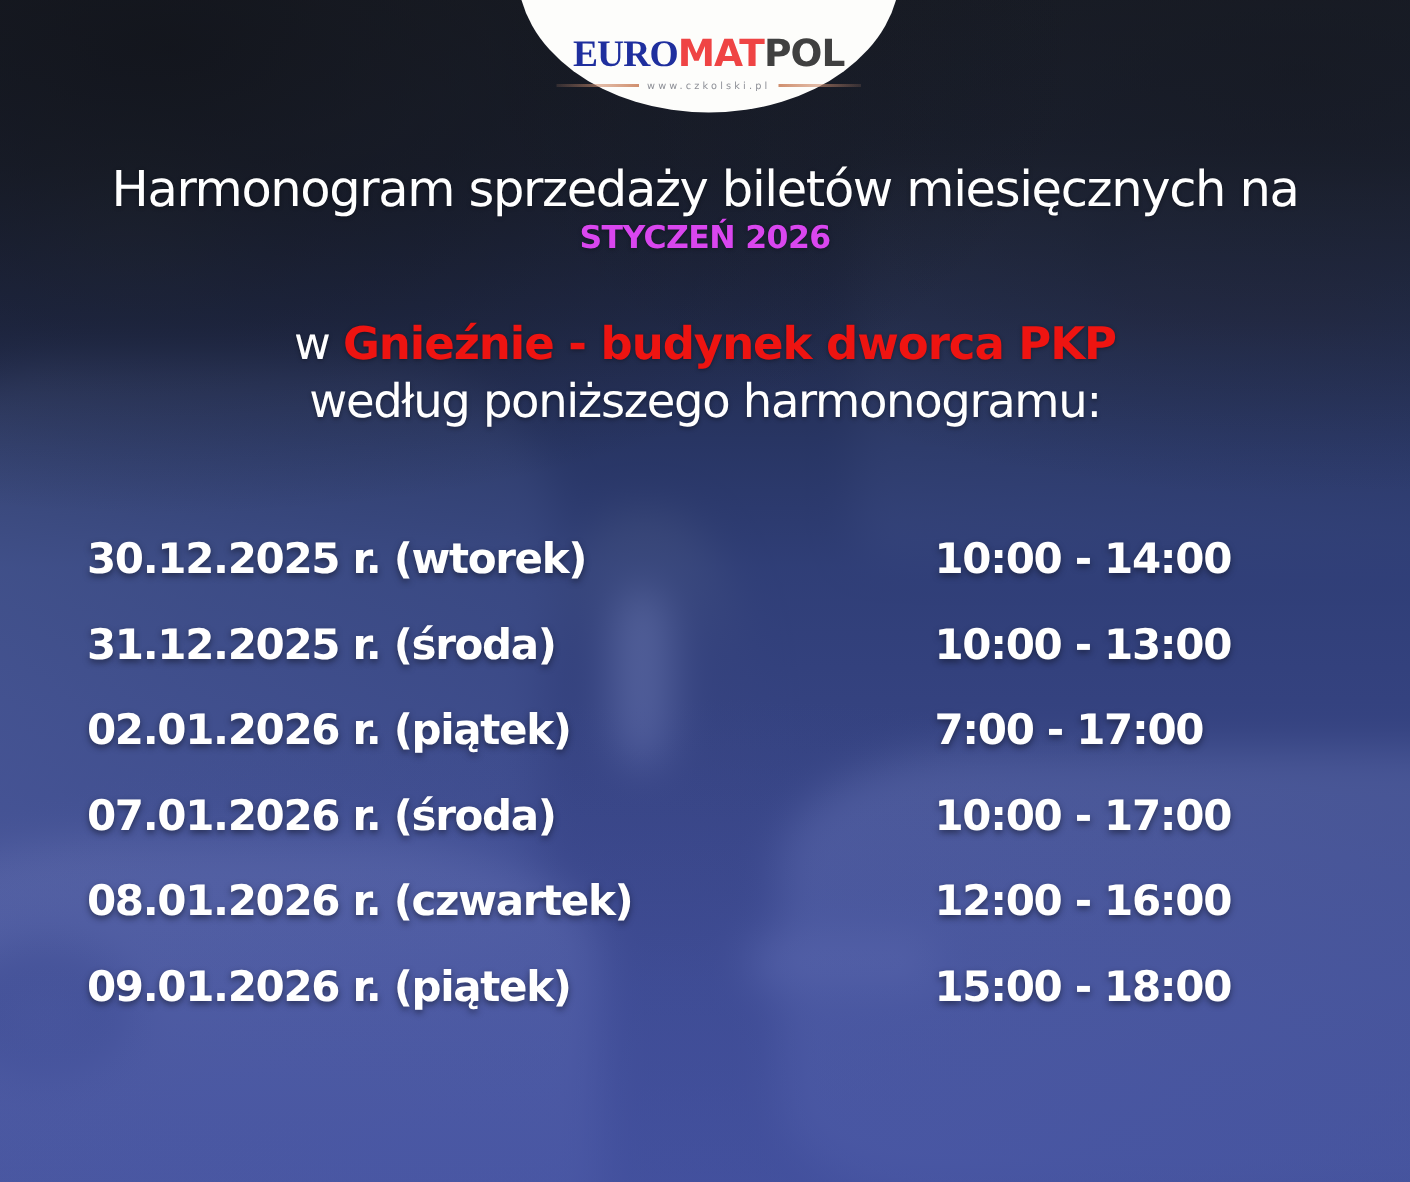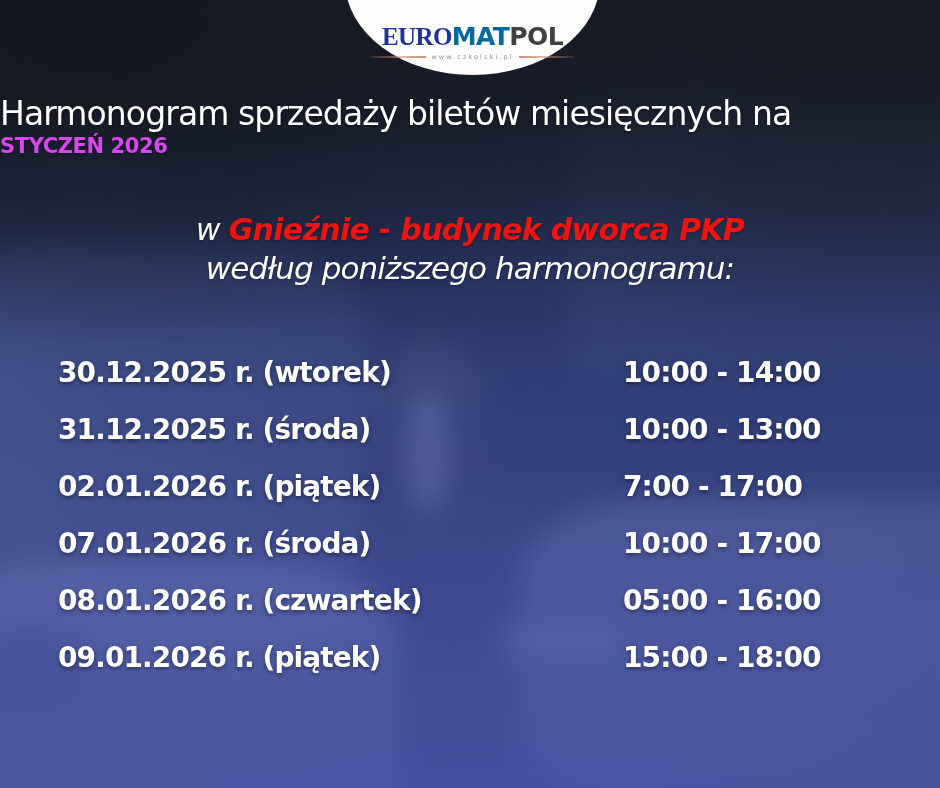--- a/index.html
+++ b/index.html
@@ -114,21 +114,21 @@
   }
   .logo-word {
     font-family:"DejaVu Sans", sans-serif;
     font-weight:bold;
     font-size:25px;
     letter-spacing:-0.6px;
     line-height:1;
     white-space:nowrap;
   }
   .lg-euro { color:#1f2f9e;font-family:Liberation Serif, serif; }
-  .lg-mat  { color:#0369a1; }
+  .lg-mat  { color:#ef4444; }
   .lg-pol  { color:#404040; }
 
   .logo-sub-row {
     display:flex; align-items:center; justify-content:center;
     gap:5px; margin-top:4px; padding:0 26px;
   }
   .logo-rule {
     height:2px; flex:1 1 auto; min-width:18px;
     background:linear-gradient(90deg, rgba(214,150,120,0.15), #d08f6e);
   }
@@ -138,21 +138,22 @@
     font-size:6.5px;
     letter-spacing:2.1px;
     color:#8d8f96;
     white-space:nowrap;
   }
 
   
   .content { position:absolute; inset:0; z-index:4; }
 
   .headline-block {
-    position:absolute; left:0; right:0; top:96px;
+    position:absolute; left:0; right:0; top:108px;
+    text-align:center;
   }
   .h-line1 {
     font-family:"DejaVu Sans", sans-serif;
     font-size:33px;
     font-weight:normal;
     color:#ffffff;
     letter-spacing:-0.9px;
     line-height:1.12;
     text-shadow:0 1px 3px rgba(0,0,0,0.35);
   }
@@ -162,21 +163,20 @@
     font-weight:bold;
     color:#d946ef;
     letter-spacing:-0.4px;
     line-height:1.3;
     text-shadow:0 1px 3px rgba(0,0,0,0.3);
   }
 
   .subhead-block {
     position:absolute; left:0; right:0; top:210px;
     text-align:center;
-    font-style:italic;
   }
   .s-line1 {
     font-family:"DejaVu Sans", sans-serif;
     font-size:30px;
     color:#ffffff;
     letter-spacing:-0.7px;
     line-height:1.3;
     text-shadow:0 1px 3px rgba(0,0,0,0.35);
   }
   .s-line1 .place {
@@ -273,21 +273,21 @@
       <div class="sched-row">
         <span class="sched-date">02.01.2026 r. (piątek)</span>
         <span class="sched-time">7:00 - 17:00</span>
       </div>
       <div class="sched-row">
         <span class="sched-date">07.01.2026 r. (środa)</span>
         <span class="sched-time">10:00 - 17:00</span>
       </div>
       <div class="sched-row">
         <span class="sched-date">08.01.2026 r. (czwartek)</span>
-        <span class="sched-time">05:00 - 16:00</span>
+        <span class="sched-time">12:00 - 16:00</span>
       </div>
       <div class="sched-row">
         <span class="sched-date">09.01.2026 r. (piątek)</span>
         <span class="sched-time">15:00 - 18:00</span>
       </div>
     </div>
 
   </div>
 </div>
 

